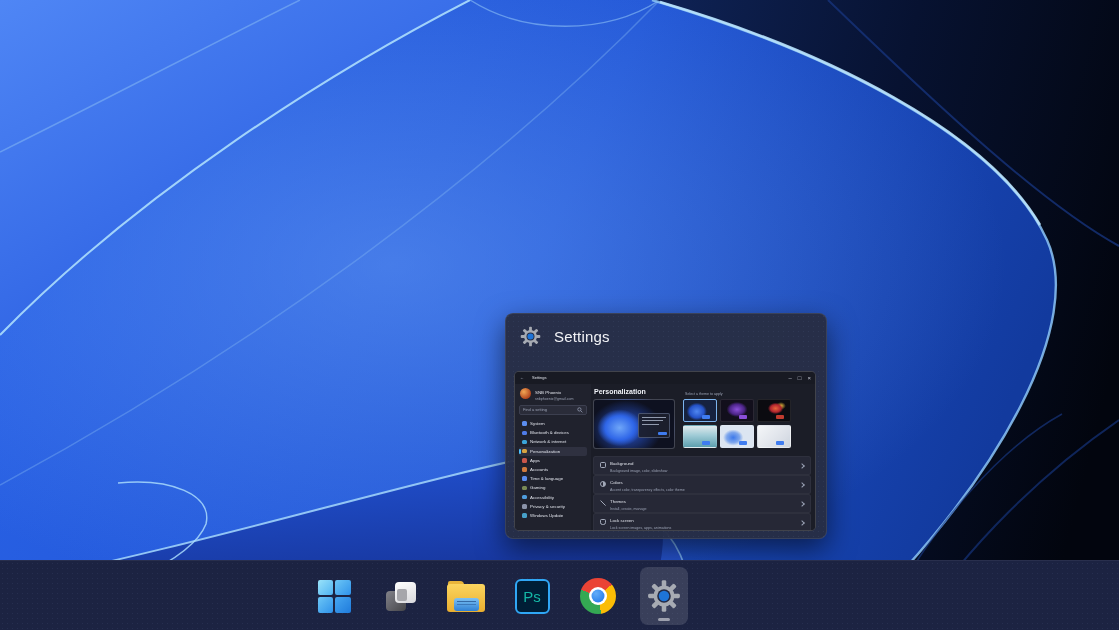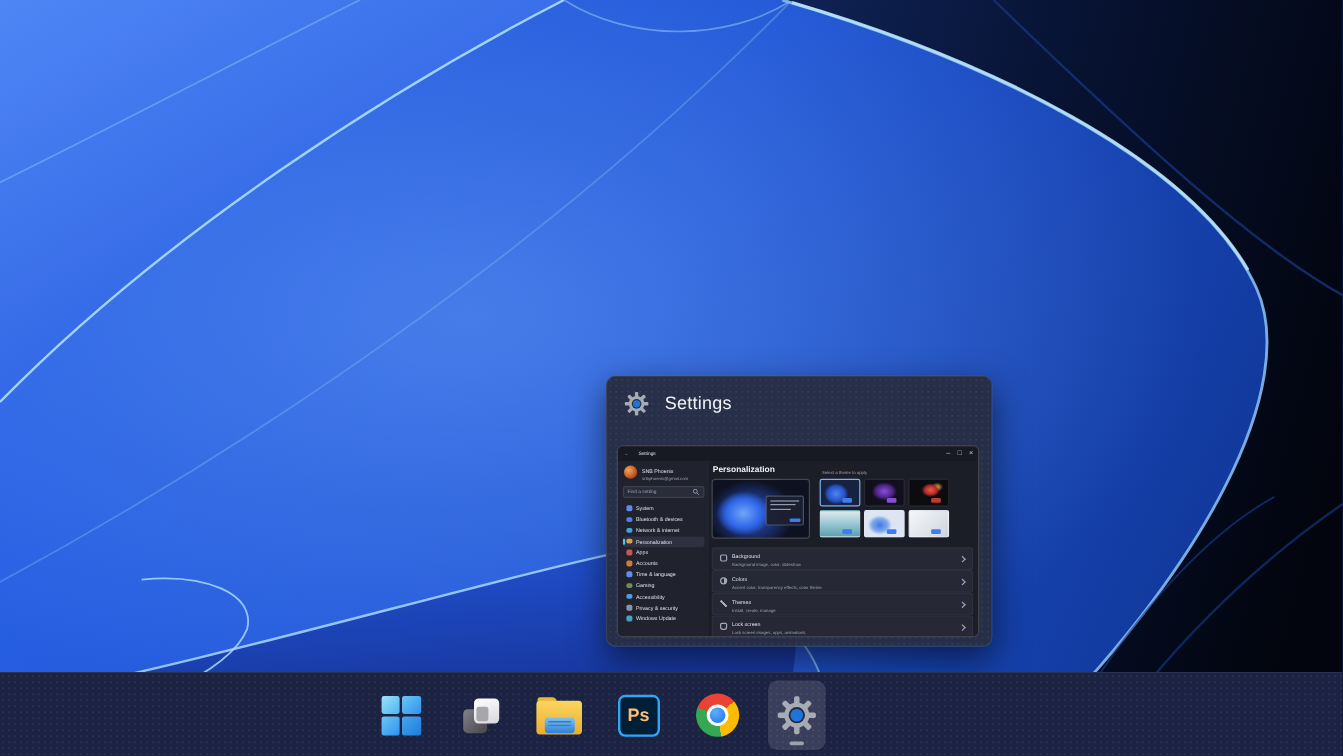--- a/index.html
+++ b/index.html
@@ -49,21 +49,21 @@
   .folder-body{position:absolute;left:0;top:3px;right:0;bottom:0;border-radius:3px;
     background:linear-gradient(180deg,#fbd55f,#eaae2f);}
   .folder-pocket{position:absolute;left:7px;bottom:1px;width:25px;height:13px;border-radius:3px;
     background:linear-gradient(180deg,#7ec2f3,#2f80d4);}
   .folder-pocket::after{content:'';position:absolute;left:3px;top:3px;right:3px;height:2px;
     border-top:1px solid rgba(10,50,110,0.55);border-bottom:1px solid rgba(10,50,110,0.35);}
 
   
   .ps-icon{width:31px;height:31px;border-radius:6px;background:#001e36;border:2px solid #30a7f5;
     display:flex;align-items:center;justify-content:center;}
-  .ps-text{color:#fdba74;font-weight:bold;font-size:15px;line-height:1;}
+  .ps-text{color:#14b8a6;font-weight:normal;font-size:15px;line-height:1;}
 
   
   .chrome-icon{position:relative;width:36px;height:36px;border-radius:50%;
     background:conic-gradient(from 50deg,#fbbc05 0 120deg,#34a853 0 240deg,#ea4335 0 360deg);}
   .chrome-inner{position:absolute;left:50%;top:50%;transform:translate(-50%,-50%);
     width:18px;height:18px;border-radius:50%;background:#ffffff;}
   .chrome-core{position:absolute;left:50%;top:50%;transform:translate(-50%,-50%);
     width:13px;height:13px;border-radius:50%;background:radial-gradient(circle at 35% 30%,#63acf8,#1a73e8);}
 
   

